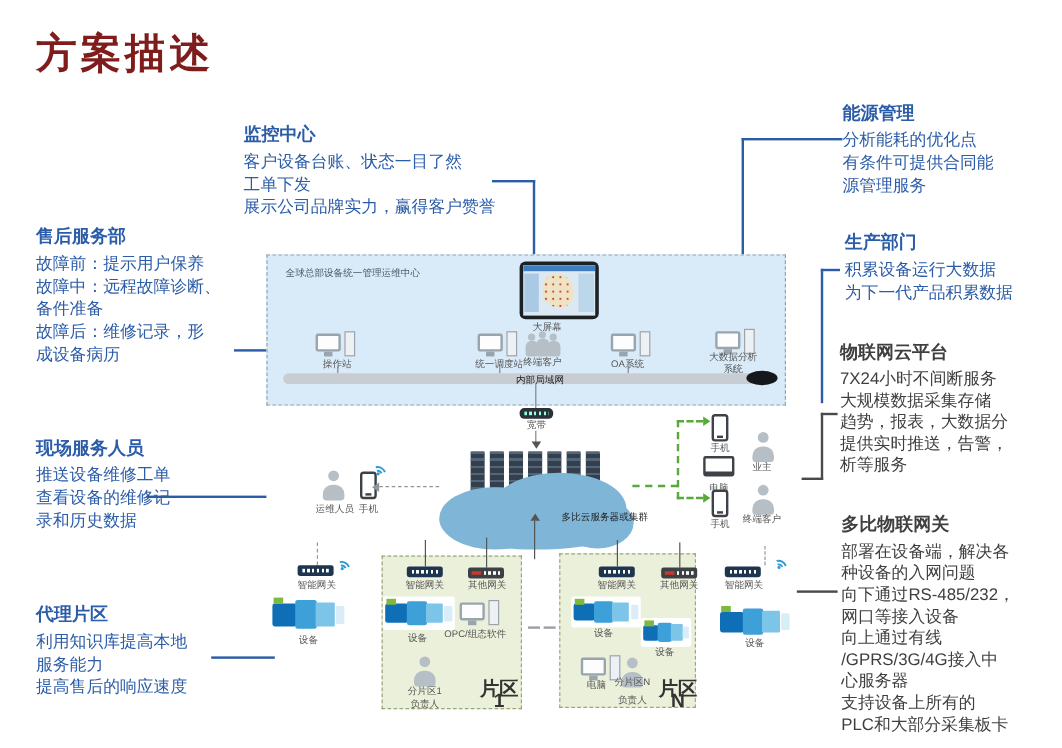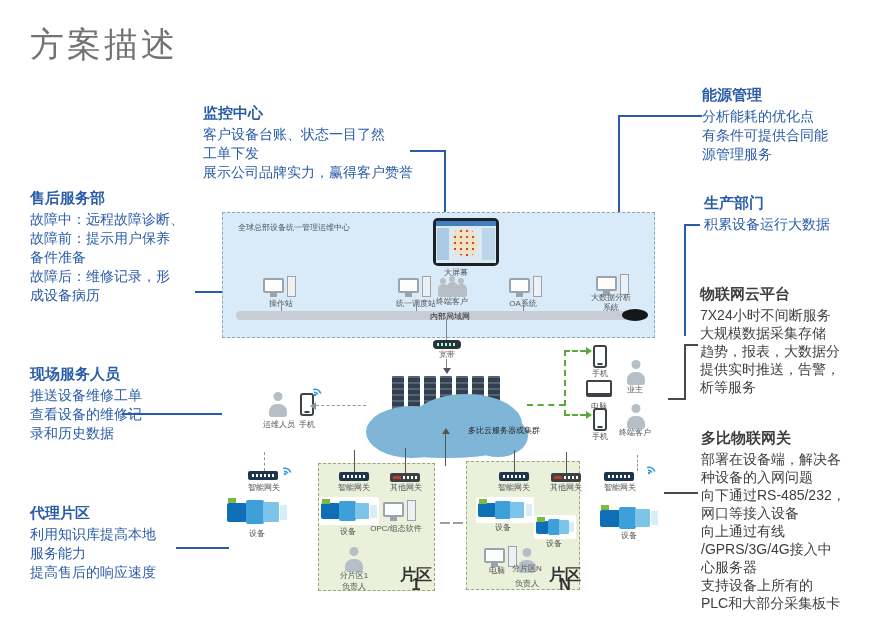--- a/index.html
+++ b/index.html
@@ -1,21 +1,21 @@
 <!DOCTYPE html>
 <html><head>
 <meta charset="utf-8">
 <style>
   * { box-sizing: border-box; margin: 0; padding: 0; }
   html,body { background:#fff; }
   .canvas { position:relative; width:885px; height:623px; background:#fff; overflow:hidden;
             font-family:"Liberation Sans","DejaVu Sans",sans-serif; }
 
-  .page-title { position:absolute; left:30px; top:22px; font-size:34px; font-weight:normal;
-                color:#737373; letter-spacing:3px; }
+  .page-title { position:absolute; left:30px; top:22px; font-size:34px; font-weight:bold;
+                color:#7f1d1d; letter-spacing:3px; }
 
   
   .ann { position:absolute; color:#2b5ca8; font-size:14px; line-height:19px; }
   .ann .h { font-weight:bold; font-size:15px; margin-bottom:3px; }
   .ann .l { white-space:nowrap; }
   .ann.dark { color:#3f3f3f; line-height:18px; }
 
   
   .hline { position:absolute; height:2px; background:#2b5ca8; }
   .vline { position:absolute; width:2px;  background:#2b5ca8; }
@@ -122,22 +122,22 @@
 
   <div class="ann" style="left:203px;top:103px">
     <div class="h">监控中心</div>
     <div class="l">客户设备台账、状态一目了然</div>
     <div class="l">工单下发</div>
     <div class="l">展示公司品牌实力，赢得客户赞誉</div>
   </div>
 
   <div class="ann" style="left:30px;top:188px">
     <div class="h">售后服务部</div>
+    <div class="l">故障前：提示用户保养</div>
     <div class="l">故障中：远程故障诊断、</div>
-    <div class="l">故障前：提示用户保养</div>
     <div class="l">备件准备</div>
     <div class="l">故障后：维修记录，形</div>
     <div class="l">成设备病历</div>
   </div>
 
   <div class="ann" style="left:30px;top:364px">
     <div class="h">现场服务人员</div>
     <div class="l">推送设备维修工单</div>
     <div class="l">查看设备的维修记</div>
     <div class="l">录和历史数据</div>
@@ -153,20 +153,21 @@
   <div class="ann" style="left:702px;top:85px">
     <div class="h">能源管理</div>
     <div class="l">分析能耗的优化点</div>
     <div class="l">有条件可提供合同能</div>
     <div class="l">源管理服务</div>
   </div>
 
   <div class="ann" style="left:704px;top:193px">
     <div class="h">生产部门</div>
     <div class="l">积累设备运行大数据</div>
+    <div class="l">为下一代产品积累数据</div>
   </div>
 
   <div class="ann dark" style="left:700px;top:285px">
     <div class="h">物联网云平台</div>
     <div class="l">7X24小时不间断服务</div>
     <div class="l">大规模数据采集存储</div>
     <div class="l">趋势，报表，大数据分</div>
     <div class="l">提供实时推送，告警，</div>
     <div class="l">析等服务</div>
   </div>

